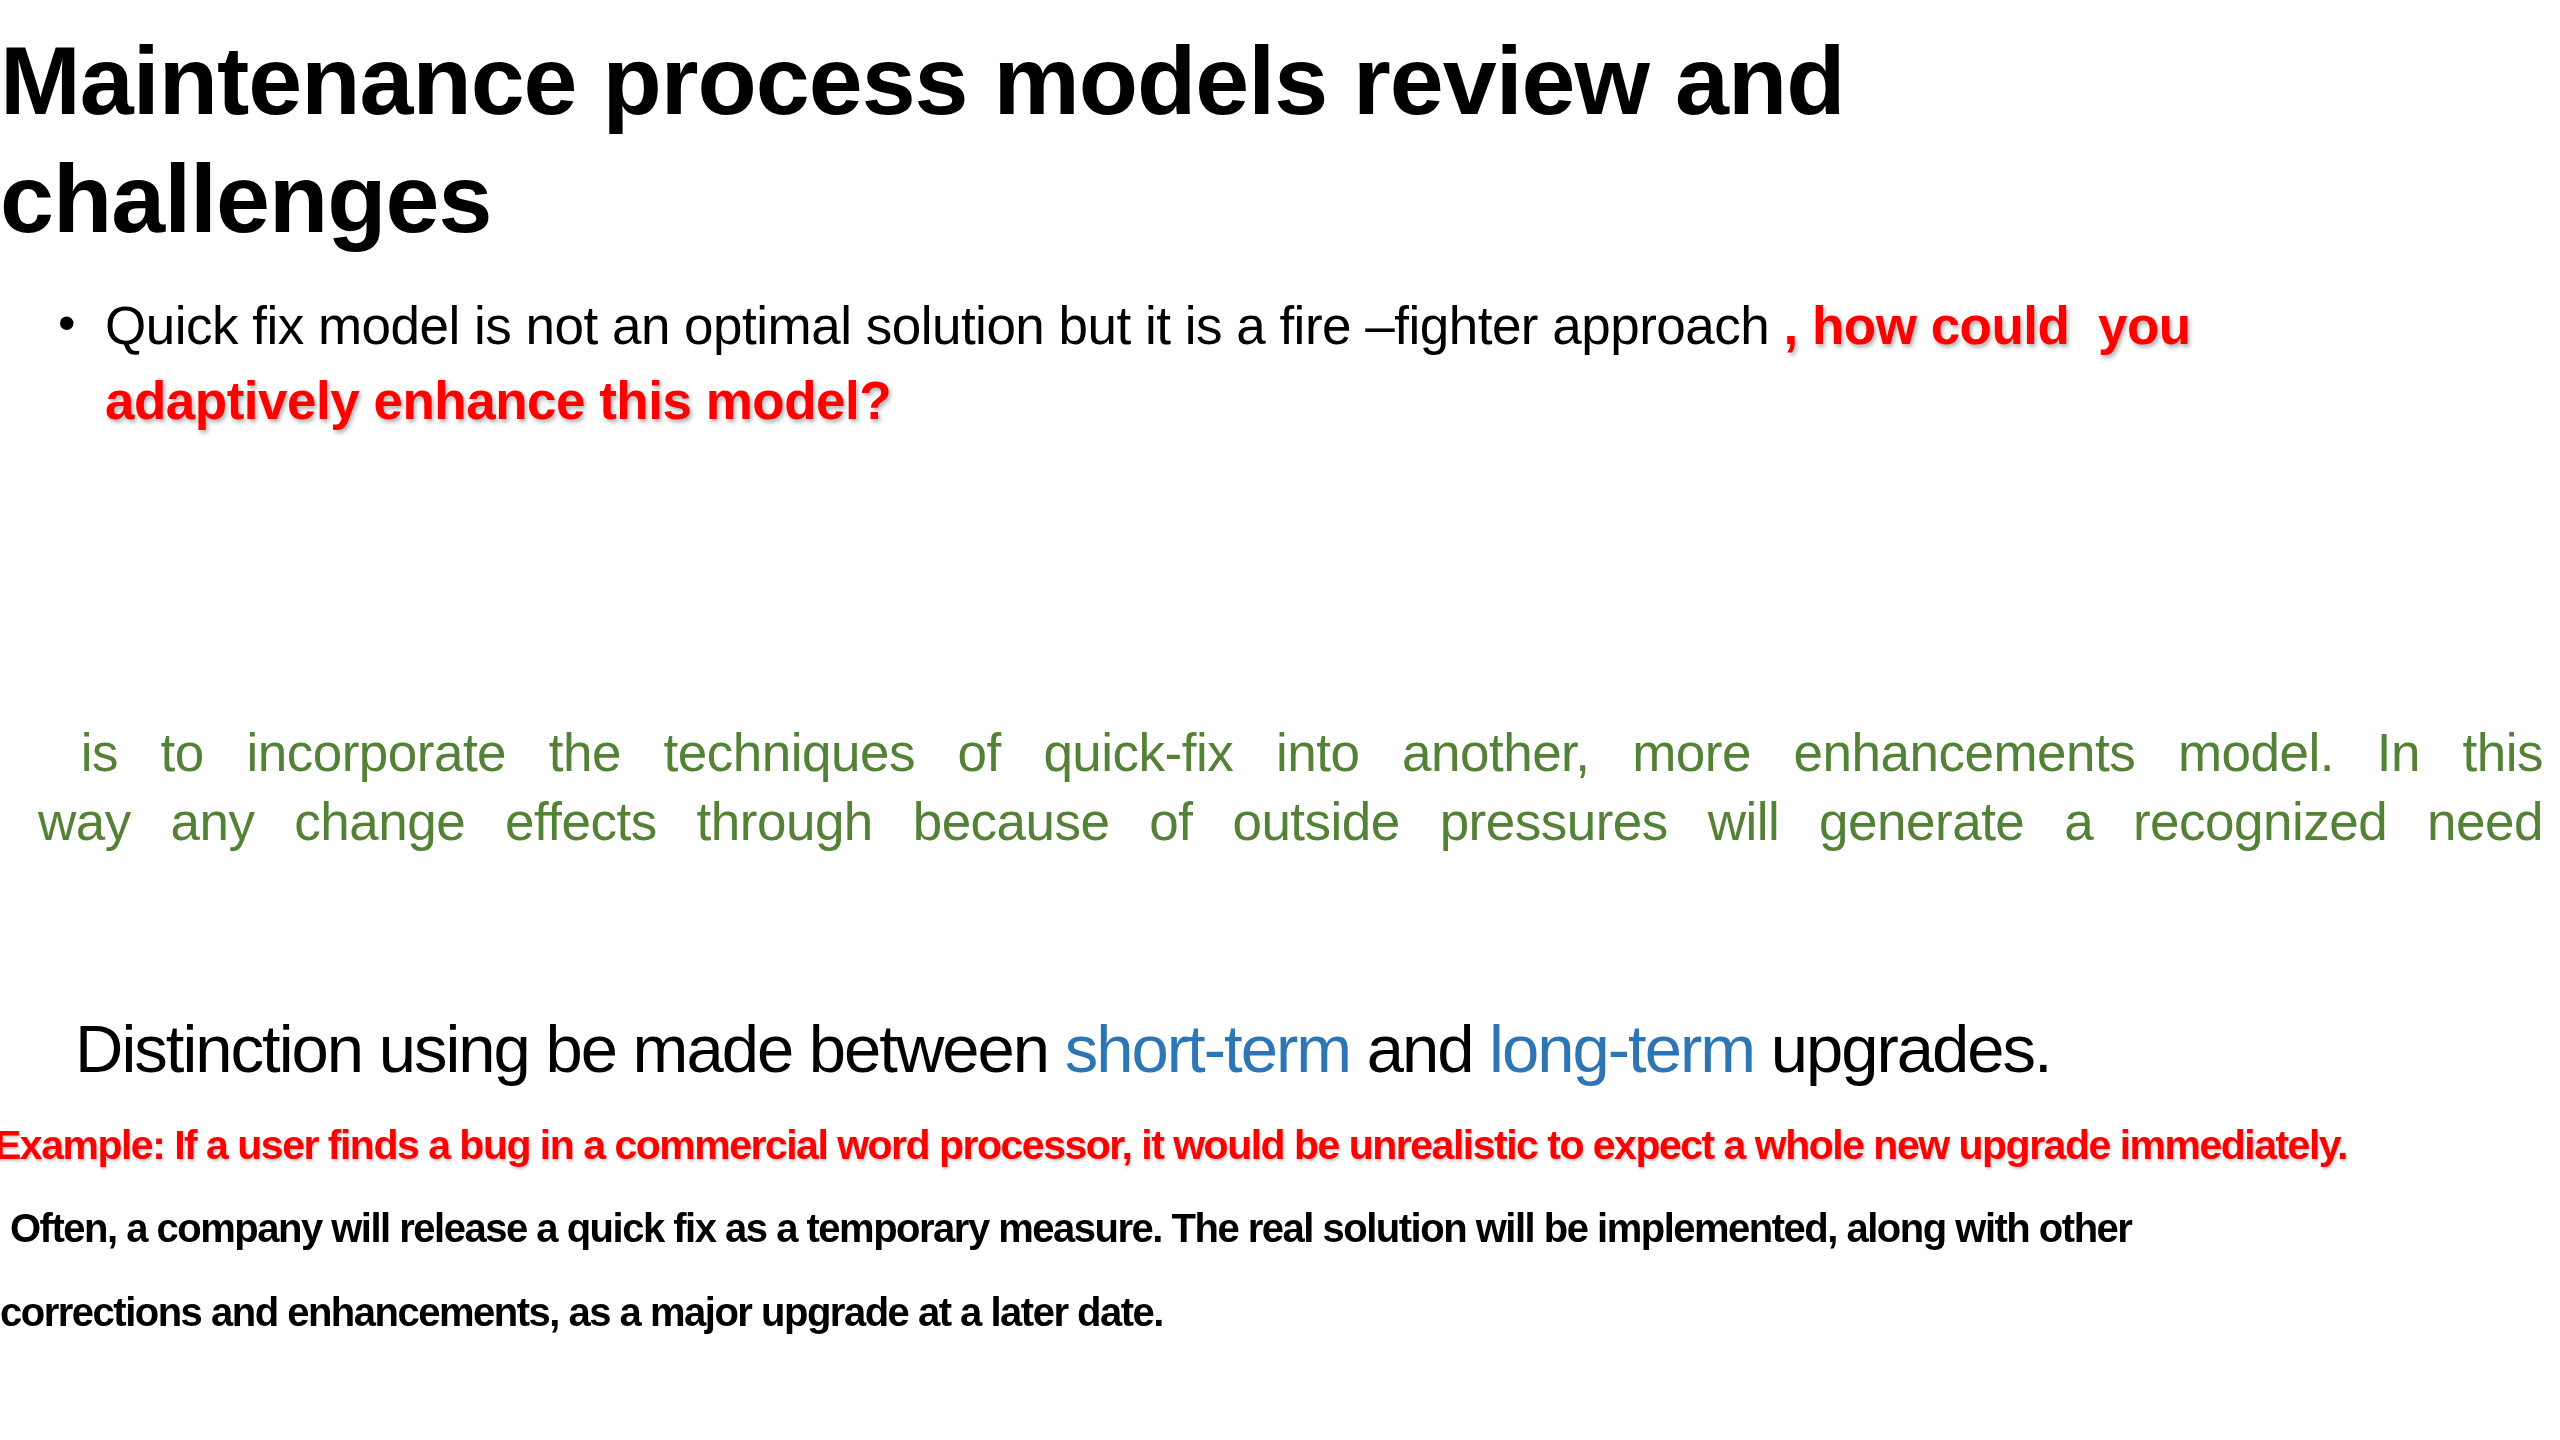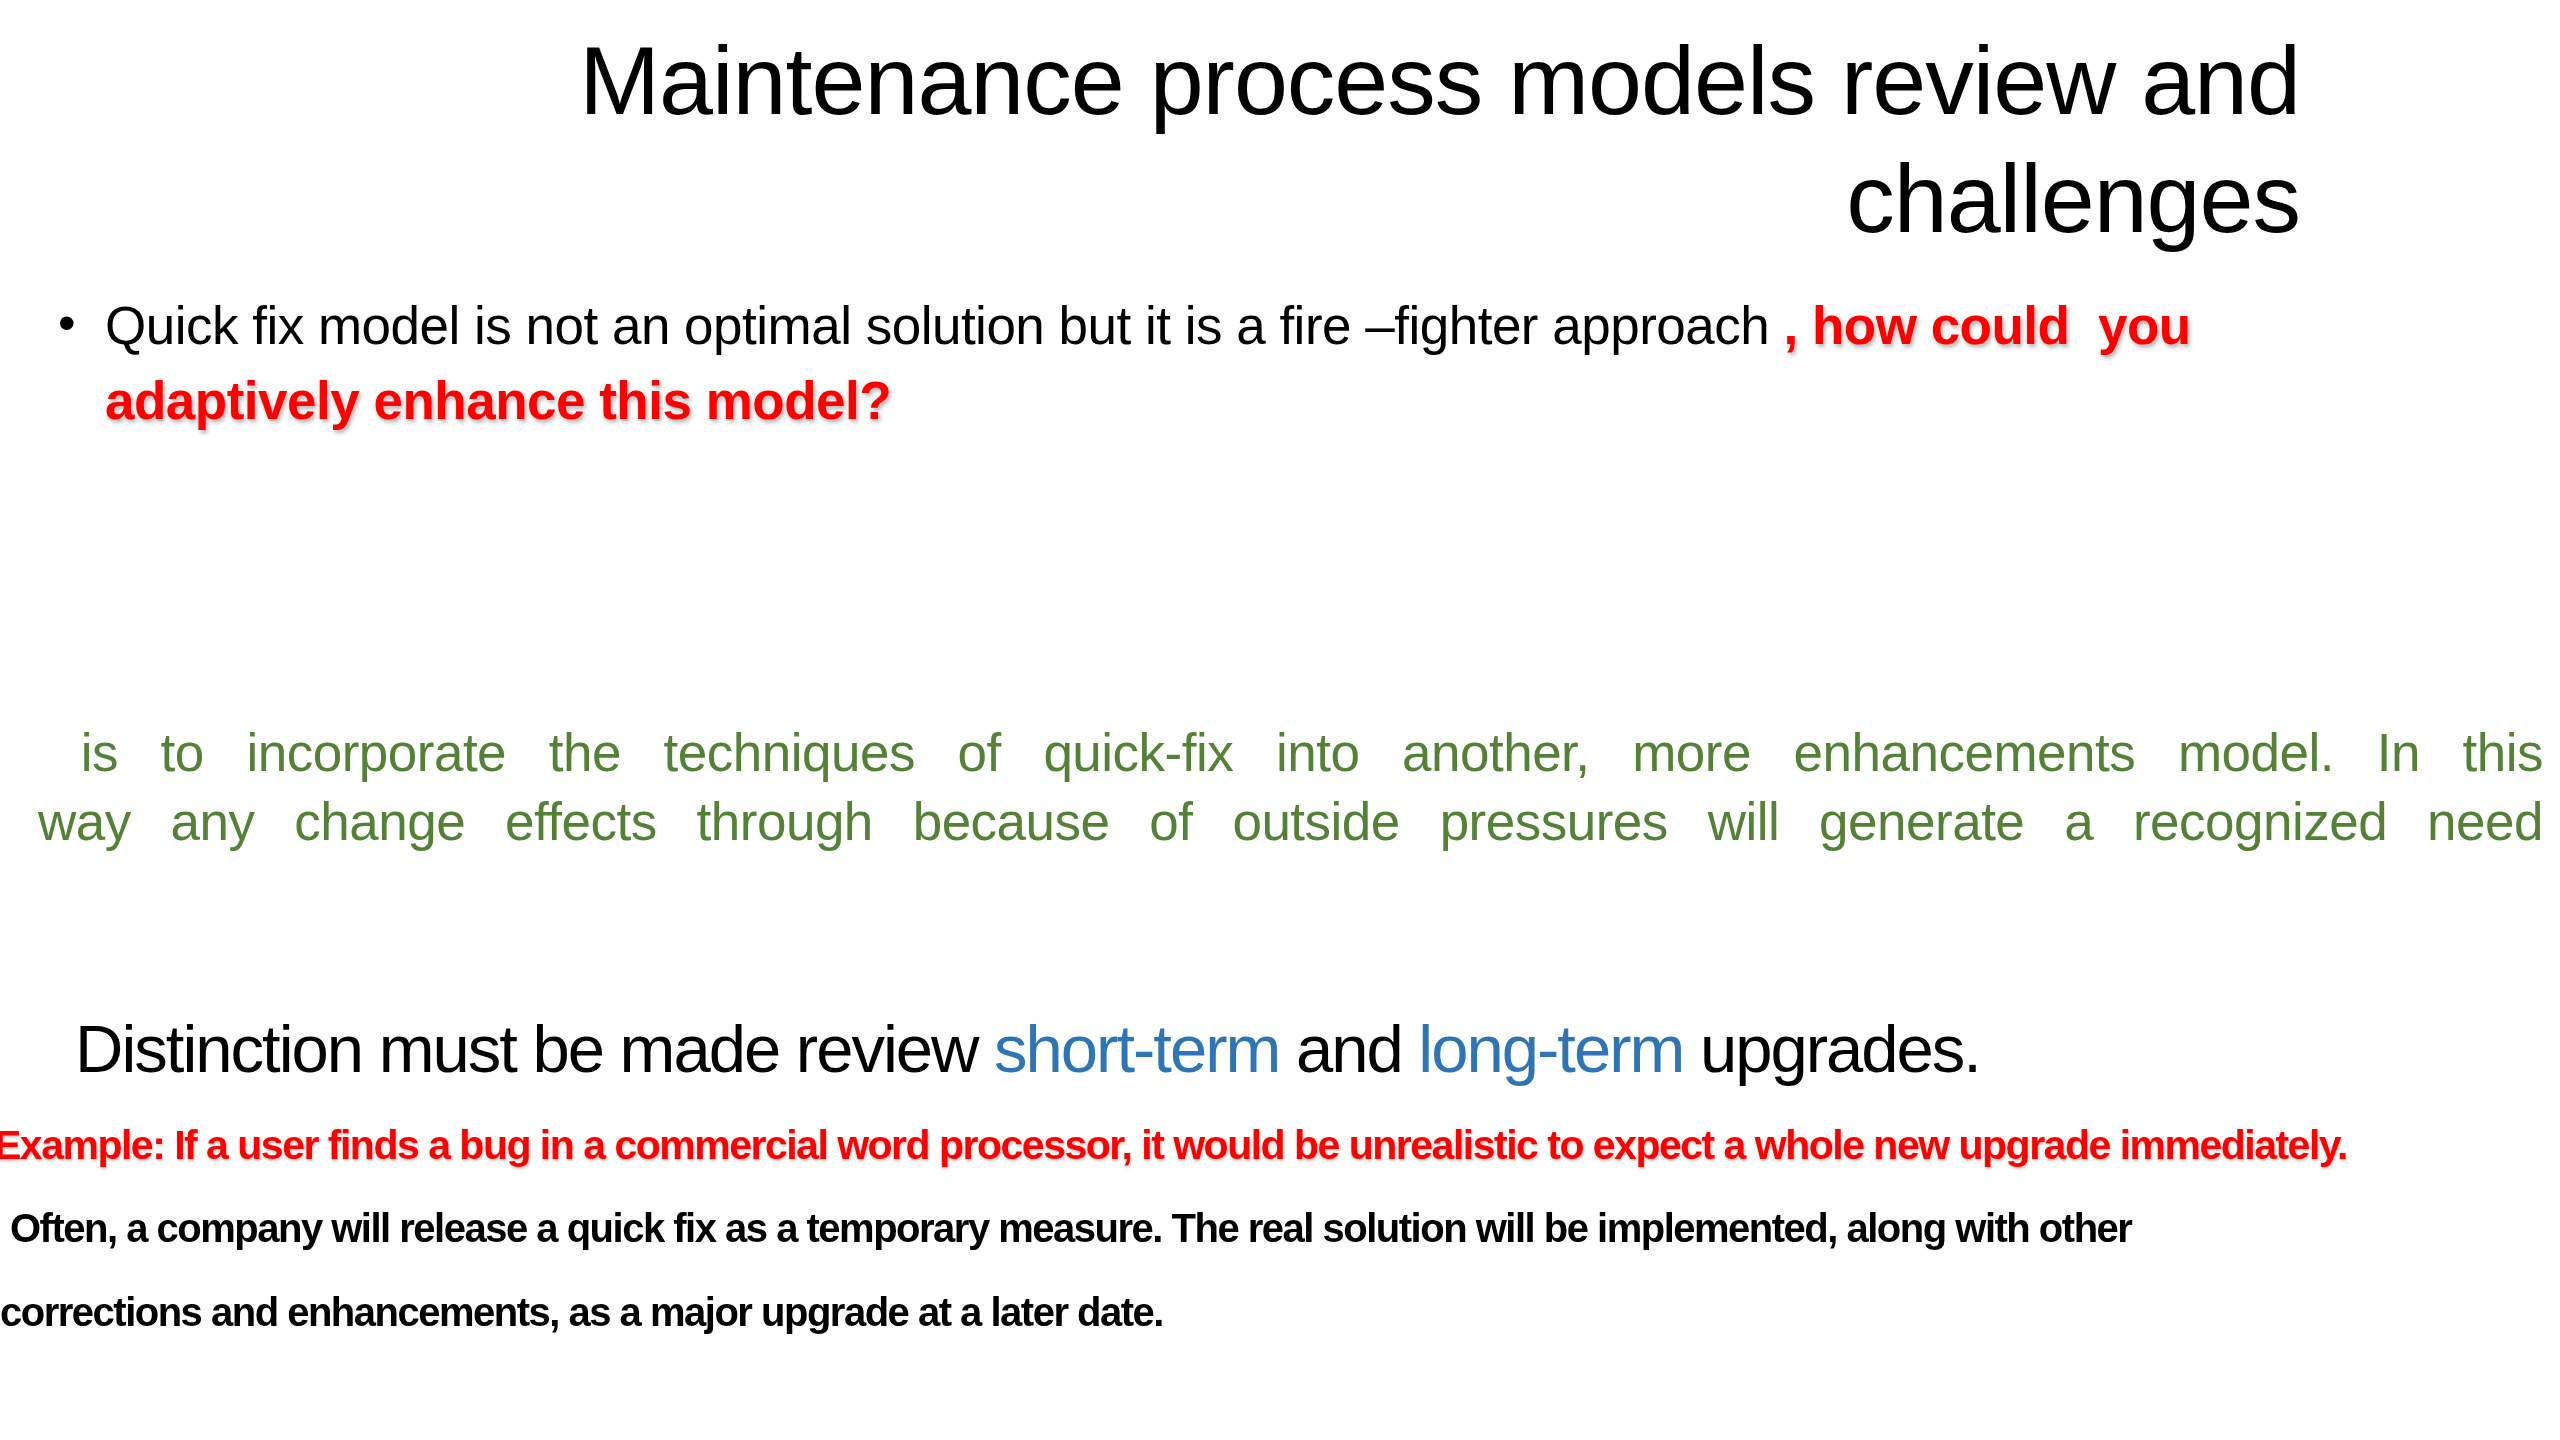--- a/index.html
+++ b/index.html
@@ -10,25 +10,25 @@
     background: var(--bg, #ffffff);
     overflow: hidden;
     font-family: "Liberation Sans", sans-serif;
     color: var(--text, #000000);
   }
   .title {
     position: absolute;
     top: 22px;
     left: 0;
     width: 2300px;
-    text-align: right;
+    text-align: left;
     font-size: 97px;
     line-height: 118px;
     letter-spacing: -1px;
-    font-weight: 400;
+    font-weight: 700;
   }
   .bullets {
     position: absolute;
     top: 288px;
     left: 105px;
     width: 2430px;
     margin: 0;
     padding: 0;
     list-style: none;
     font-size: 53px;
@@ -107,20 +107,20 @@
       <div><span class="pre">Quick fix model is not an optimal solution but it is a fire –fighter approach </span><span class="red-bold pre">, how could  you</span></div>
       <div class="red-bold">adaptively enhance this model?</div>
     </li>
   </ul>
 
   <div class="green-para">
     <div class="just pre"> is to incorporate the techniques of quick-fix into another, more enhancements model. In this</div>
     <div class="just">way any change effects through because of outside pressures will generate a recognized need</div>
   </div>
 
-  <div class="distinction"><span class="pre">Distinction must be made review </span><span class="blue pre">short-term</span><span class="pre"> and </span><span class="blue pre">long-term</span><span class="pre"> upgrades.</span></div>
+  <div class="distinction"><span class="pre">Distinction using be made between </span><span class="blue pre">short-term</span><span class="pre"> and </span><span class="blue pre">long-term</span><span class="pre"> upgrades.</span></div>
 
   <div class="example-line">Example: If a user finds a bug in a commercial word processor, it would be unrealistic to expect a whole new upgrade immediately.</div>
 
   <div class="footer-line l1">Often, a company will release a quick fix as a temporary measure. The real solution will be implemented, along with other</div>
   <div class="footer-line l2">corrections and enhancements, as a major upgrade at a later date.</div>
 
 </div>
 
 </body></html>

